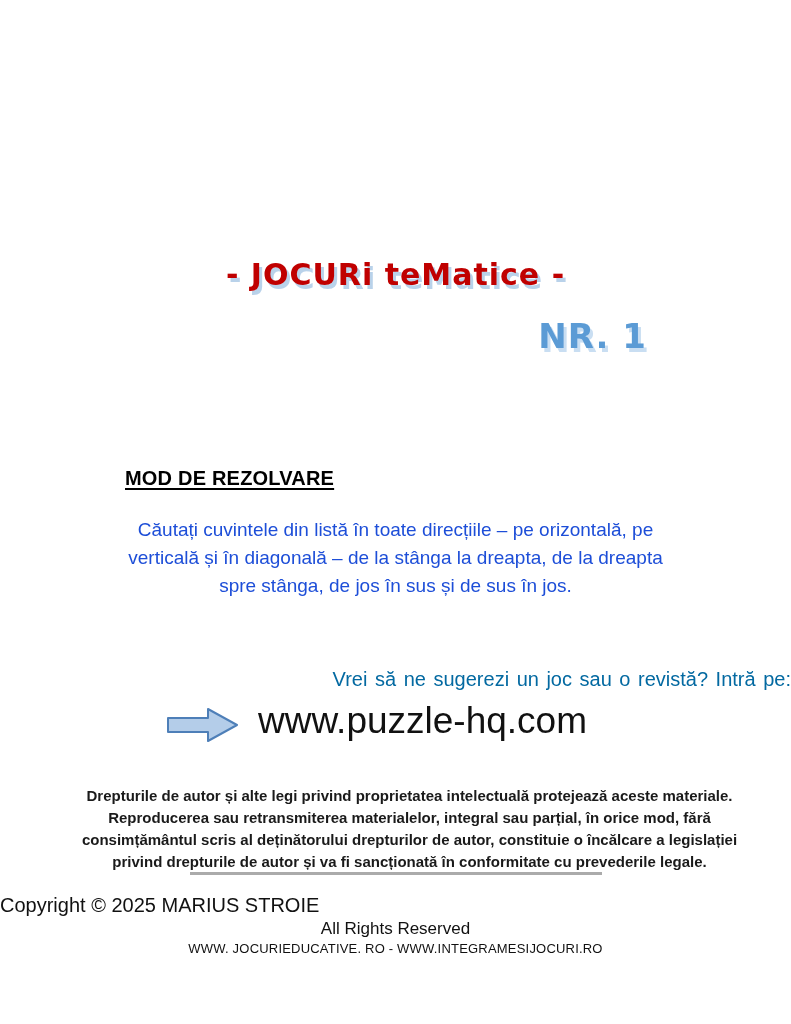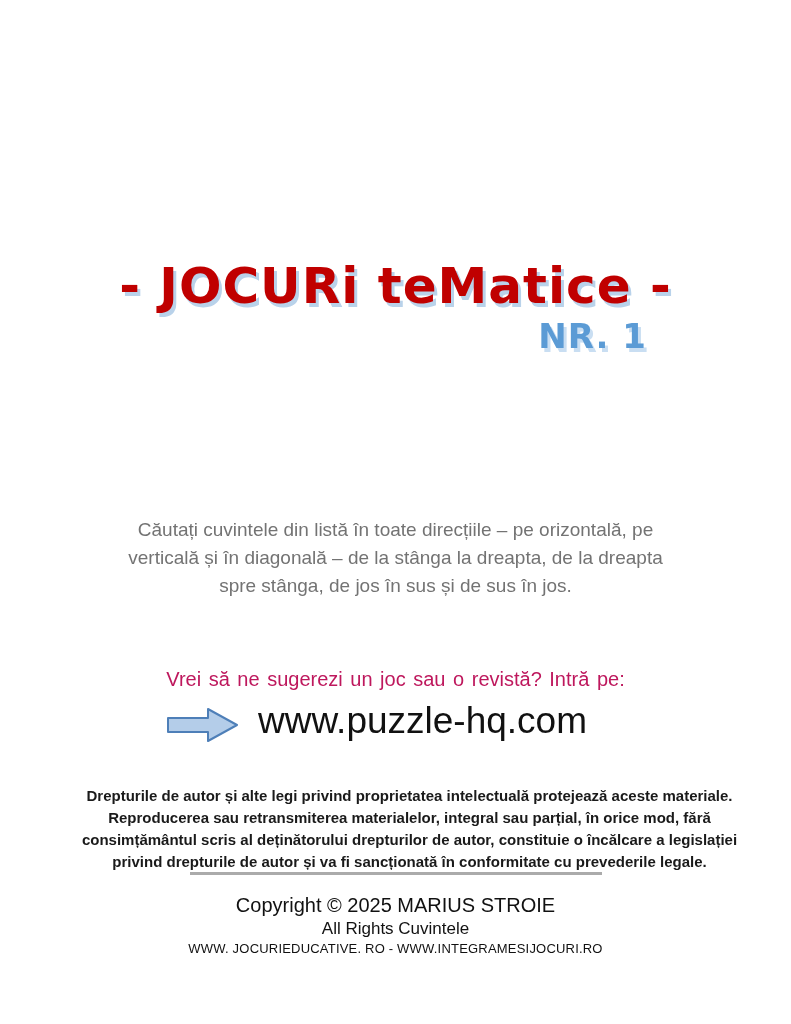--- a/index.html
+++ b/index.html
@@ -46,21 +46,21 @@
     letter-spacing:3px;
     color:#ffffff;
     -webkit-text-stroke:2.2px var(--outline-blue);
     text-shadow:4px 5px 0 var(--outline-shadow);
   }
   .subtitle{
     position:absolute;top:258px;left:0;width:100%;
     text-align:center;
     font-family:"DejaVu Sans",sans-serif;
     font-weight:bold;
-    font-size:50px;line-height:1.15;
+    font-size:30px;line-height:1.15;
     letter-spacing:1px;
     color:var(--subtitle-red);
     text-shadow:3px 4px 0 var(--subtitle-shadow);
   }
   .issue-number{
     position:absolute;top:316px;right:144px;
     font-family:"DejaVu Sans",sans-serif;
     font-weight:bold;
     font-size:34px;
     letter-spacing:1px;
@@ -74,29 +74,29 @@
     font-size:20px;font-weight:bold;
     letter-spacing:0.2px;
     color:#000;
     text-decoration:underline;
     text-underline-offset:3px;
   }
   .howto-body{
     position:absolute;top:516px;left:0;width:100%;
     text-align:center;
     font-size:19px;line-height:28px;
-    color:#737373;
+    color:#1d4ed8;
   }
   .howto-body .line{white-space:nowrap;}
 
   
   .promo-question{
     position:absolute;top:668px;left:0;width:100%;
-    text-align:center;
-    font-size:20px;color:#be185d;
+    text-align:right;
+    font-size:20px;color:#0369a1;
     word-spacing:2px;
   }
   .promo-arrow{
     position:absolute;top:706px;left:166px;
     width:74px;height:38px;
   }
   .promo-site{
     position:absolute;top:697px;left:0;width:100%;
     text-align:center;
     padding-left:54px;
@@ -117,21 +117,21 @@
   .divider{
     position:absolute;top:872px;left:190px;
     width:412px;height:3px;
     background:var(--divider-gray);
     border:none;
   }
 
   
   .footer-copyright{
     position:absolute;top:894px;left:0;width:100%;
-    text-align:center;font-size:20px;color:#111;
+    font-size:20px;color:#111;
   }
   .footer-rights{
     position:absolute;top:919px;left:0;width:100%;
     text-align:center;font-size:17px;color:#111;
   }
   .footer-web{
     position:absolute;top:941px;left:0;width:100%;
     text-align:center;font-size:13px;color:#111;
     letter-spacing:0.2px;
   }
@@ -140,20 +140,21 @@
 <body>
 
 <div class="page">
 
 
 
   <div class="subtitle">- JOCURi teMatice -</div>
 
   <div class="issue-number">NR. 1</div>
 
+  <div class="howto-heading">MOD DE REZOLVARE</div>
 
   <div class="howto-body">
     <div class="line">Căutați cuvintele din listă în toate direcțiile – pe orizontală, pe</div>
     <div class="line">verticală și în diagonală – de la stânga la dreapta, de la dreapta</div>
     <div class="line">spre stânga, de jos în sus și de sus în jos.</div>
   </div>
 
   <div class="promo-question">Vrei să ne sugerezi un joc sau o revistă?  Intră  pe:</div>
 
   <svg class="promo-arrow" viewBox="0 0 74 38" aria-hidden="true">
@@ -166,17 +167,17 @@
     <div class="line">Drepturile de autor și alte legi privind proprietatea intelectuală protejează aceste materiale.</div>
     <div class="line">Reproducerea sau retransmiterea materialelor, integral sau parțial, în orice mod, fără</div>
     <div class="line">consimțământul scris al deținătorului drepturilor de autor, constituie o încălcare a legislației</div>
     <div class="line">privind drepturile de autor și va fi sancționată în conformitate cu prevederile legale.</div>
   </div>
 
   <hr class="divider">
 
   <div class="footer-copyright">Copyright © 2025 MARIUS STROIE</div>
 
-  <div class="footer-rights">All Rights Cuvintele</div>
+  <div class="footer-rights">All Rights Reserved</div>
 
   <div class="footer-web">WWW. JOCURIEDUCATIVE. RO - WWW.INTEGRAMESIJOCURI.RO</div>
 
 </div>
 
 </body></html>

